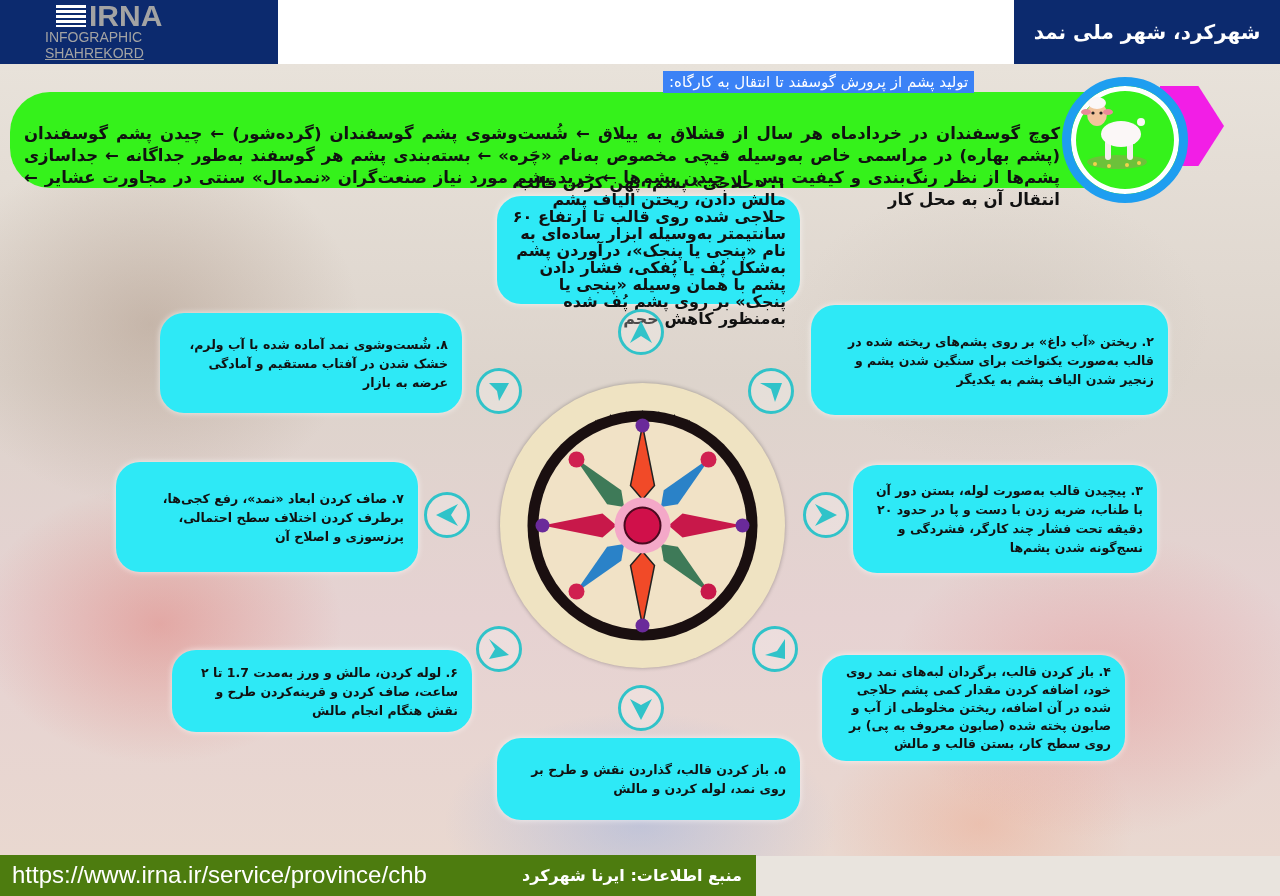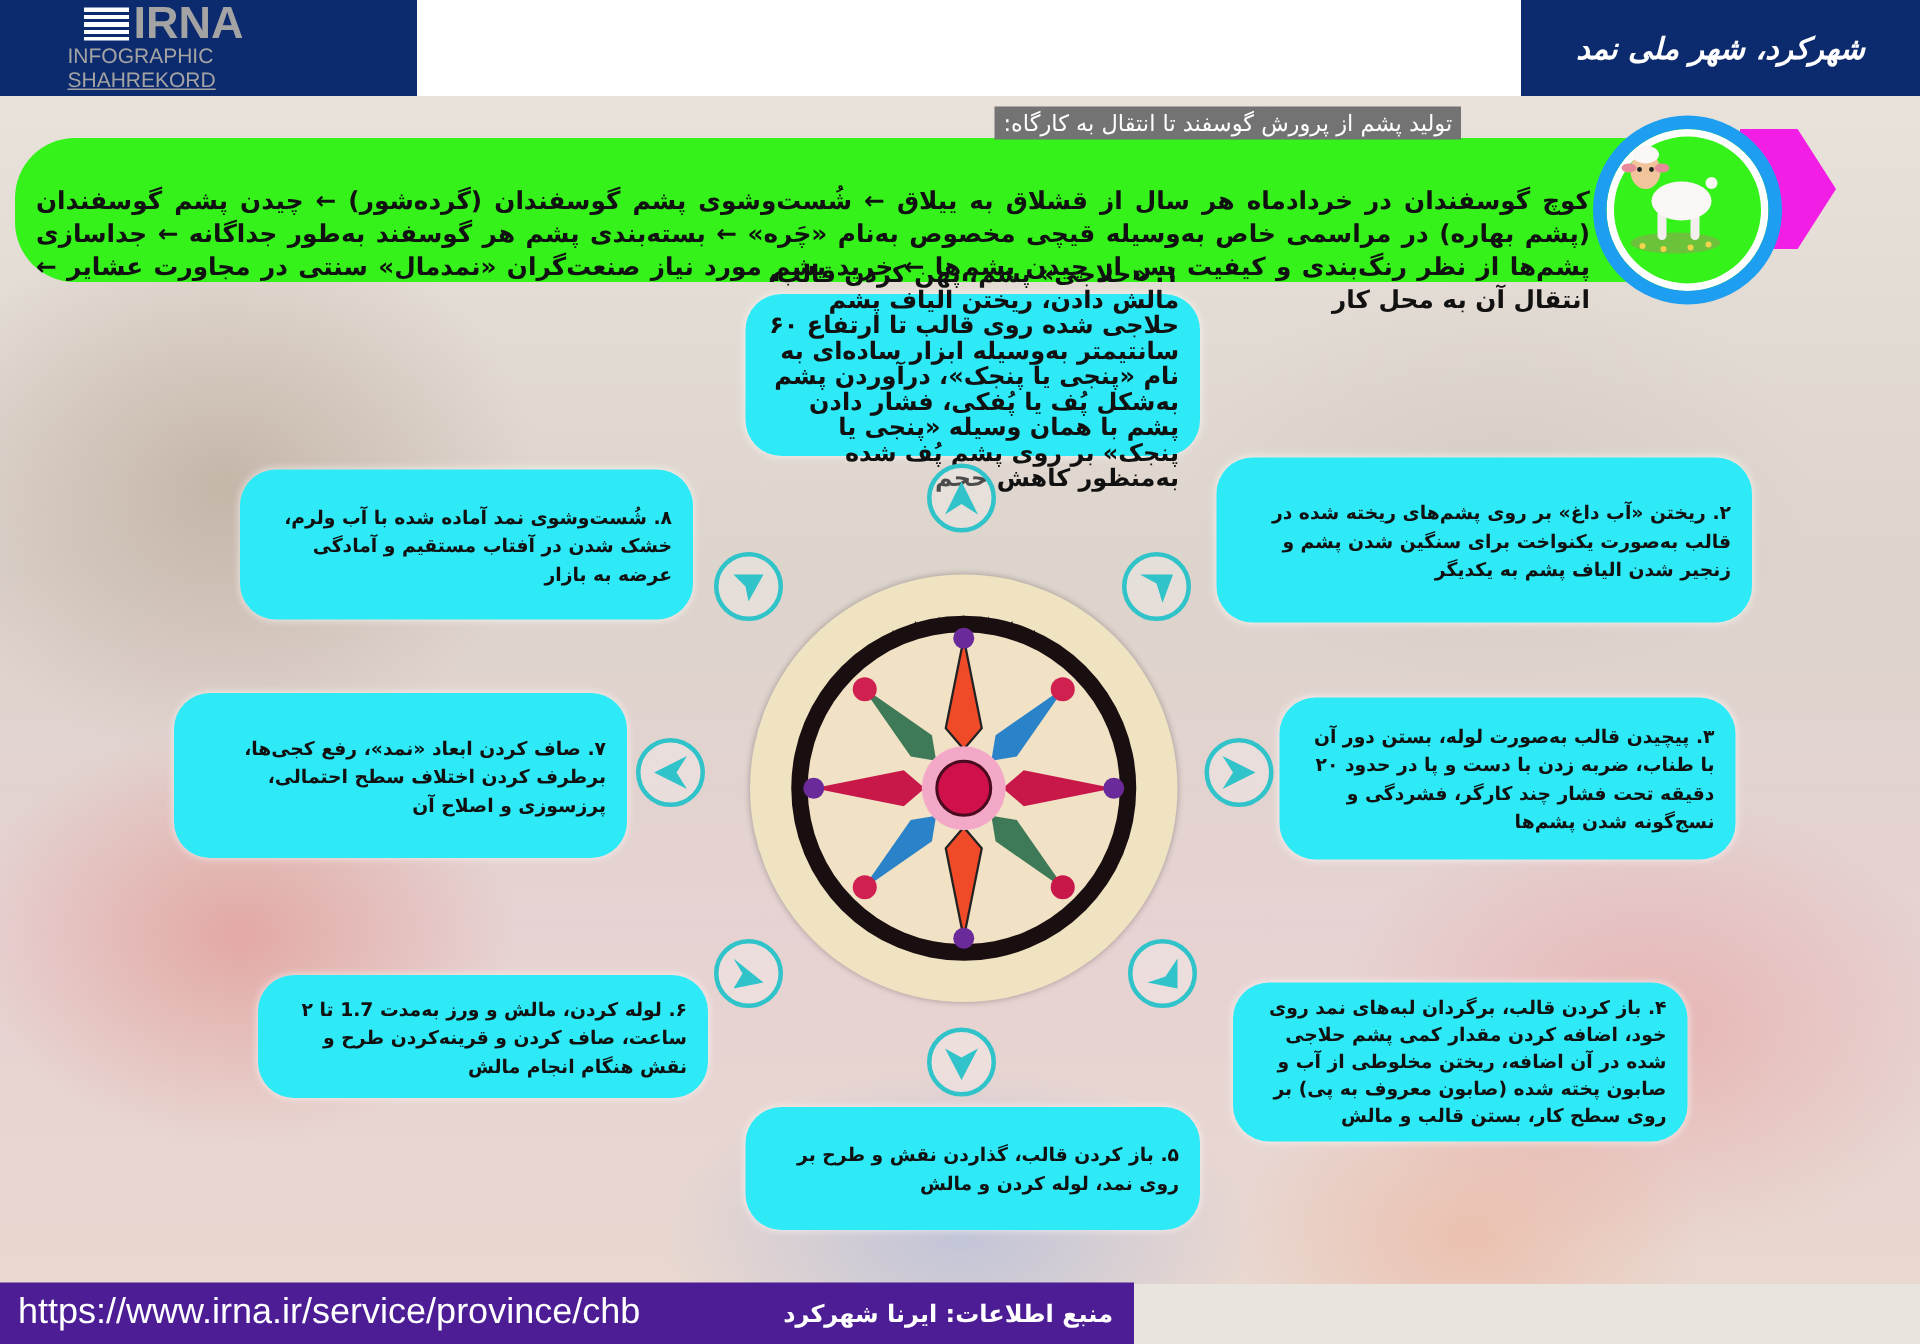--- a/index.html
+++ b/index.html
@@ -29,26 +29,26 @@
   .logo-irna .bars { display:inline-block; width: 30px; height: 22px; margin-right: 3px; vertical-align: top; margin-top: 4px;
     background: repeating-linear-gradient(180deg, #fff 0 3px, #0c2a6e 3px 5px); }
   .logo-info { position: absolute; left: 45px; top: 30px; font-family: "Liberation Sans", sans-serif; font-size: 14px; line-height: 15px; }
   .logo-shahre { position: absolute; left: 45px; top: 46px; font-family: "Liberation Sans", sans-serif; font-size: 14px; line-height: 15px; text-decoration: underline; }
   .main-title {
     position: absolute; left: 300px; top: 6px; width: 690px; text-align: center;
     color: #e8141c; font-weight: bold; font-size: 29px; direction: rtl; line-height: 44px;
   }
   .city-box {
     position: absolute; right: 0; top: 0; width: 266px; height: 64px; background: #0c2a6e;
-    color: #fff; font-weight: bold; font-size: 20px; direction: rtl; text-align: center; line-height: 64px; font-style: italic;
+    color: #fff; font-weight: bold; font-size: 20px; direction: rtl; text-align: center; line-height: 64px;
   }
   
   .intro-heading {
     position: absolute; left: 663px; top: 71px; height: 22px; padding: 0 6px;
-    background: #737373; color: #fff; font-size: 15px; direction: rtl; line-height: 22px;
+    background: #3b82f6; color: #fff; font-size: 15px; direction: rtl; line-height: 22px;
   }
   .intro-box {
     position: absolute; left: 10px; top: 92px; width: 1130px; height: 96px;
     background: #35f21b; border-radius: 40px 48px 48px 40px;
     direction: rtl; text-align: justify; text-align-last: right;
     padding: 0 80px 0 14px; color: #111; font-weight: bold; font-size: 16.5px; line-height: 22px;
   }
   .intro-box p { padding-top: 2px; margin-top: 29px; }
   .sheep-circle {
     position: absolute; left: 1062px; top: 77px; width: 126px; height: 126px;
@@ -74,21 +74,21 @@
     border: 3px solid #30c3c9; background: rgba(255,255,255,0.25);
   }
   .arrow-btn svg { position: absolute; left: 6px; top: 6px; width: 28px; height: 28px; }
   
   .medallion {
     position: absolute; left: 500px; top: 383px; width: 285px; height: 285px; border-radius: 50%;
     background: #efe3c2; box-shadow: 0 0 4px rgba(0,0,0,0.3);
   }
   
   .footer {
-    position: absolute; left: 0; top: 855px; width: 756px; height: 41px; background: #4c1d95; color: #fff;
+    position: absolute; left: 0; top: 855px; width: 756px; height: 41px; background: #4d7c0f; color: #fff;
   }
   .footer-url { position: absolute; left: 12px; top: 4px; font-family: "Liberation Sans", sans-serif; font-size: 24px; line-height: 32px; }
   .footer-src { position: absolute; right: 14px; top: 8px; font-weight: bold; font-size: 16px; direction: rtl; line-height: 26px; }
 </style>
 </head>
 <body>
 
 <div class="bg"></div>
 
 <div class="header">

